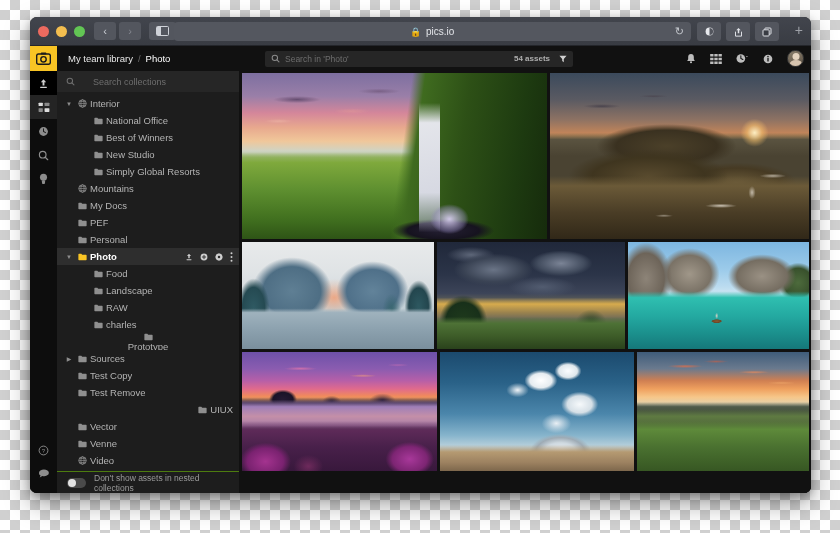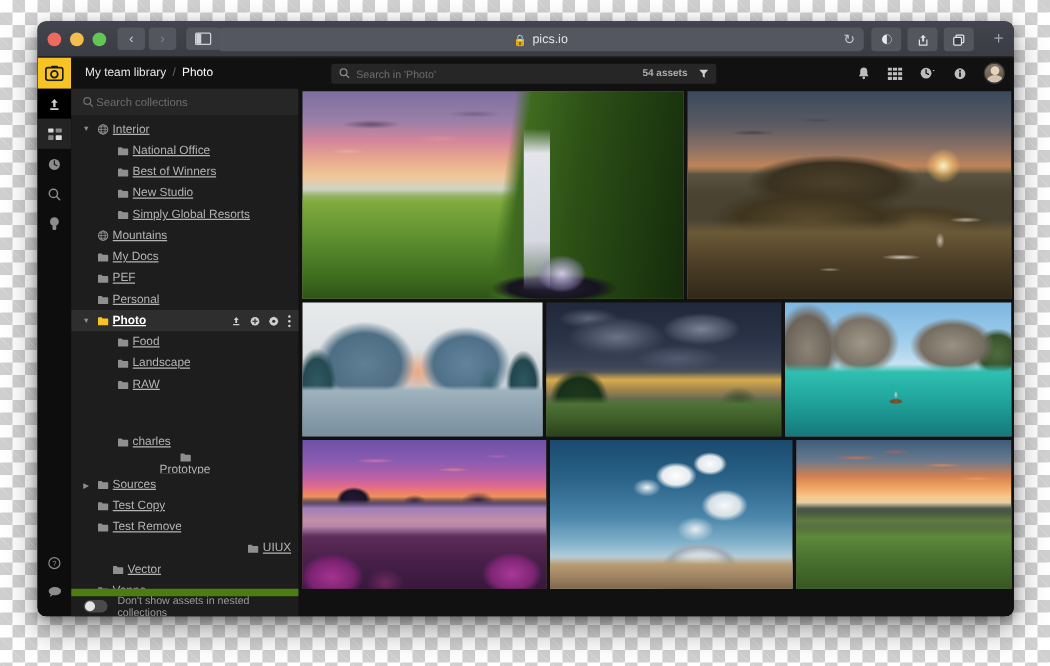--- a/index.html
+++ b/index.html
@@ -139,21 +139,21 @@
     white-space: nowrap;
   }
   .breadcrumb .sep { color: #6a6a6a; margin: 0 5px; }
   .breadcrumb .crumb.last { color: #ffffff; }
 
   .coll-search {
     height: 21px;
     background: #262626;
     display: flex; align-items: center;
     padding: 0 9px;
-    gap: 2px;
+    gap: 18px;
     color: #6e6e6e; font-size: 9px;
   }
 
   .tree {
     flex: 1;
     overflow: hidden;
     padding-top: 3px;
   }
   .tree-row {
     height: 17px;
@@ -172,31 +172,31 @@
     width: 12px; flex-shrink: 0;
     font-size: 6px; color: #8d8d8d;
     text-align: center;
   }
   .tree-ico {
     width: 15px; flex-shrink: 0;
     display: flex; align-items: center; justify-content: center;
     color: #8f8f8f;
   }
   .tree-ico.yellow { color: #f8c424; }
-  .tree-label { overflow: hidden; text-overflow: ellipsis; text-decoration: underline; }
+  .tree-label { overflow: hidden; text-overflow: ellipsis; }
   .row-actions {
     margin-left: auto;
     display: flex; align-items: center; gap: 7px;
     color: #cfcfcf;
   }
 
   .nested-toggle {
     height: 22px;
     background: #1d1d1d;
-    border-top: 6px solid #4d7c0f;
+    border-top: 1px solid #4d7c0f;
     display: flex; align-items: center;
     padding-left: 10px; gap: 8px;
     color: #9b9b9b; font-size: 8.5px;
   }
   .switch {
     width: 19px; height: 10px; border-radius: 5px;
     background: #4a4a4a; position: relative; flex-shrink: 0;
   }
   .switch .knob {
     position: absolute; left: 1px; top: 1px;
@@ -754,21 +754,21 @@
           </div>
           <div class="tree-row" style="padding-left: 22px;">
             <span class="caret"></span>
             <span class="tree-ico">
               <svg width="9" height="8" viewBox="0 0 12 10">
                 <path d="M0.5 1.6 A0.9 0.9 0 0 1 1.4 0.7 H4.4 L5.6 2.1 H10.6 A0.9 0.9 0 0 1 11.5 3 V8.4 A0.9 0.9 0 0 1 10.6 9.3 H1.4 A0.9 0.9 0 0 1 0.5 8.4 Z" fill="#8f8f8f"></path>
               </svg>
             </span>
             <span class="tree-label">RAW</span>
           </div>
-          <div class="tree-row" style="padding-left: 22px; margin-top: 29px;">
+          <div class="tree-row" style="padding-left: 22px;">
             <span class="caret"></span>
             <span class="tree-ico">
               <svg width="9" height="8" viewBox="0 0 12 10">
                 <path d="M0.5 1.6 A0.9 0.9 0 0 1 1.4 0.7 H4.4 L5.6 2.1 H10.6 A0.9 0.9 0 0 1 11.5 3 V8.4 A0.9 0.9 0 0 1 10.6 9.3 H1.4 A0.9 0.9 0 0 1 0.5 8.4 Z" fill="#8f8f8f"></path>
               </svg>
             </span>
             <span class="tree-label">charles</span>
           </div>
           <div class="tree-row" style="padding-left: 6px; flex-direction: column;">
             <span class="caret"></span>
@@ -808,21 +808,21 @@
           </div>
           <div class="tree-row" style="padding-left: 6px; justify-content: flex-end;">
             <span class="caret"></span>
             <span class="tree-ico">
               <svg width="9" height="8" viewBox="0 0 12 10">
                 <path d="M0.5 1.6 A0.9 0.9 0 0 1 1.4 0.7 H4.4 L5.6 2.1 H10.6 A0.9 0.9 0 0 1 11.5 3 V8.4 A0.9 0.9 0 0 1 10.6 9.3 H1.4 A0.9 0.9 0 0 1 0.5 8.4 Z" fill="#8f8f8f"></path>
               </svg>
             </span>
             <span class="tree-label">UIUX</span>
           </div>
-          <div class="tree-row" style="padding-left: 6px; margin-left: 12px;">
+          <div class="tree-row" style="padding-left: 6px;">
             <span class="caret"></span>
             <span class="tree-ico">
               <svg width="9" height="8" viewBox="0 0 12 10">
                 <path d="M0.5 1.6 A0.9 0.9 0 0 1 1.4 0.7 H4.4 L5.6 2.1 H10.6 A0.9 0.9 0 0 1 11.5 3 V8.4 A0.9 0.9 0 0 1 10.6 9.3 H1.4 A0.9 0.9 0 0 1 0.5 8.4 Z" fill="#8f8f8f"></path>
               </svg>
             </span>
             <span class="tree-label">Vector</span>
           </div>
           <div class="tree-row" style="padding-left: 6px;">
             <span class="caret"></span>

